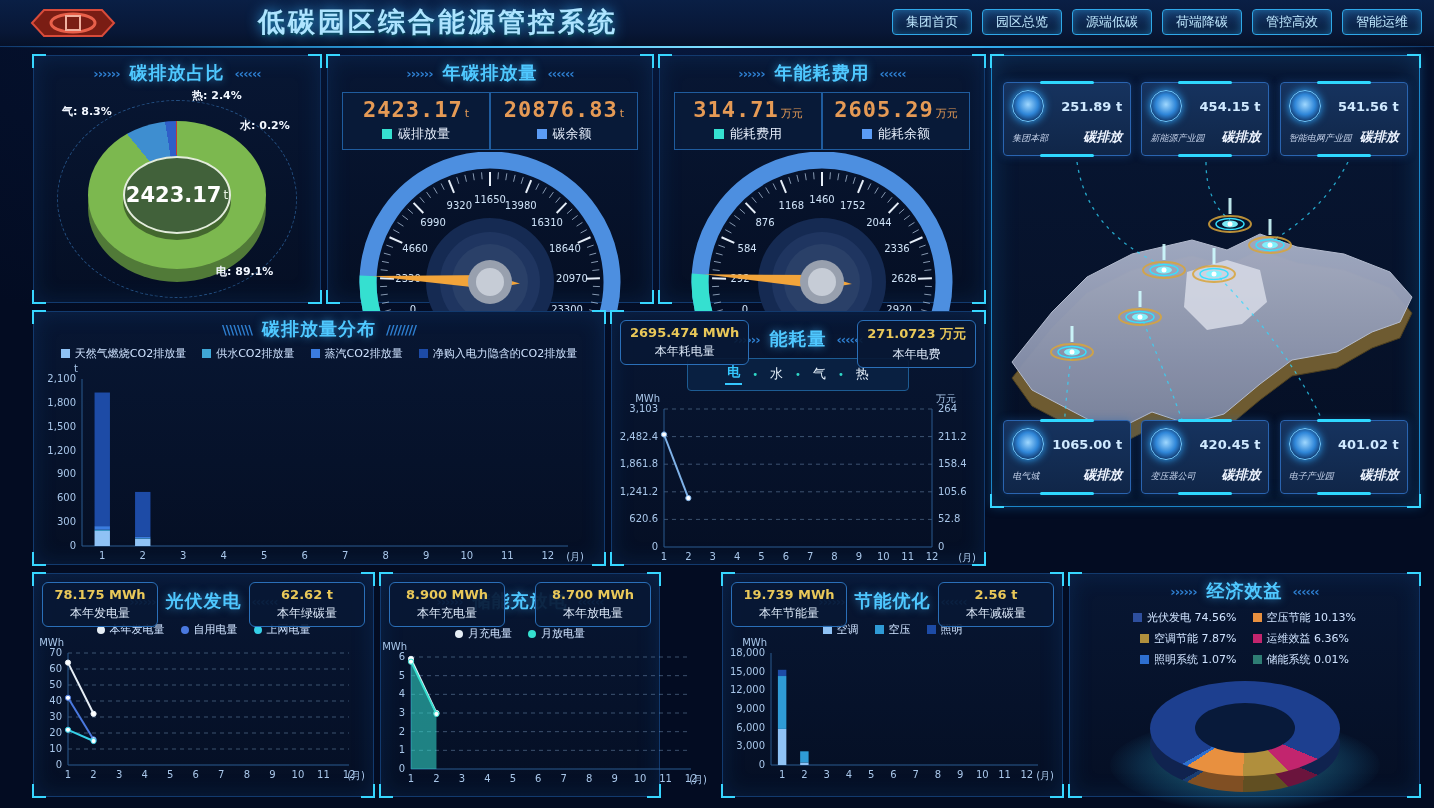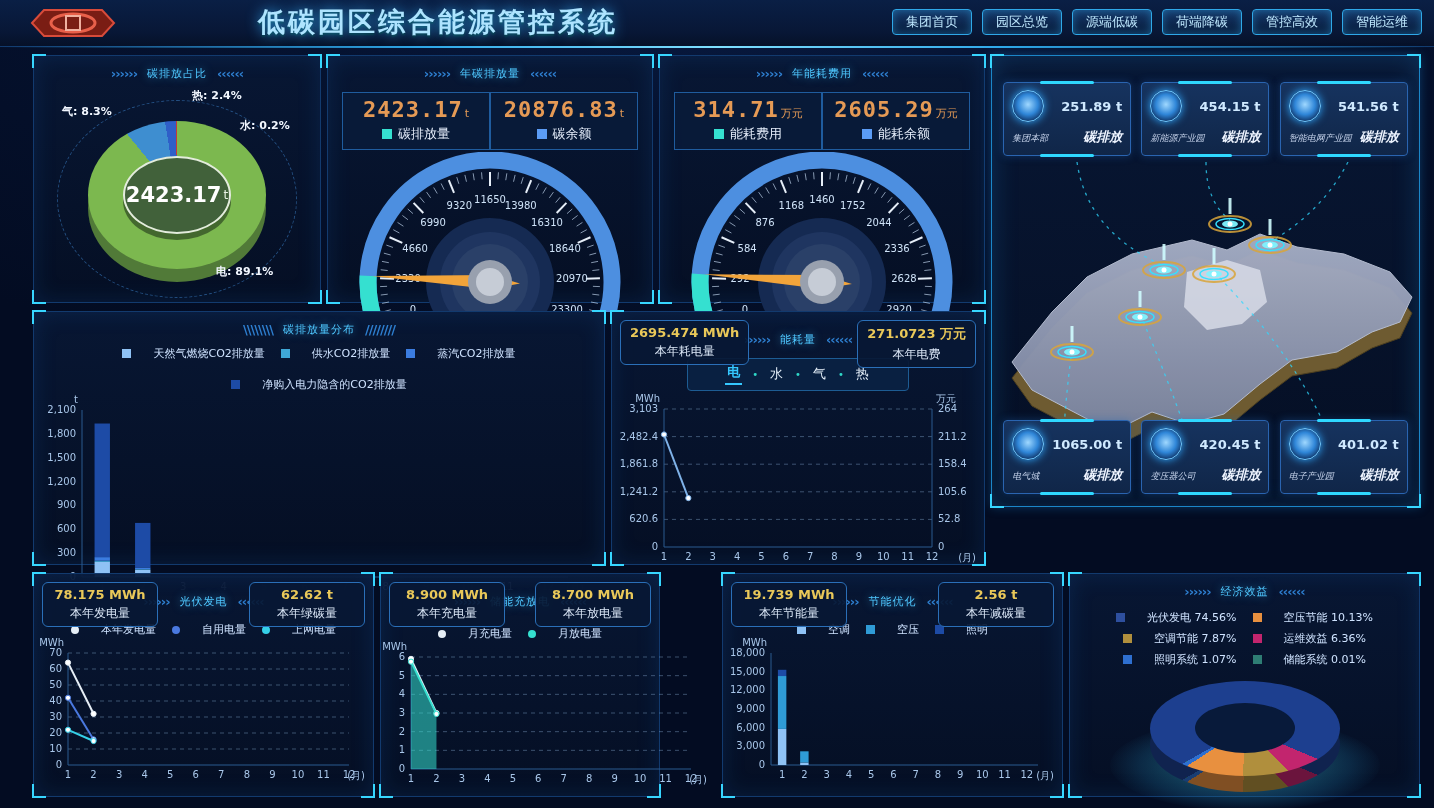--- a/index.html
+++ b/index.html
@@ -21,38 +21,38 @@
   
   .panel{position:absolute;background:linear-gradient(180deg,rgba(8,23,52,.95),rgba(5,15,36,.95));
     border:1px solid #123a6e;box-shadow:inset 0 0 22px rgba(25,90,170,.22);box-sizing:border-box;}
   .panel-map{border:1px solid #1b86c8;box-shadow:inset 0 0 26px rgba(30,140,220,.25),0 0 10px rgba(30,140,220,.35);}
   .cor{position:absolute;width:12px;height:12px;border:2px solid #37d6ff;pointer-events:none;}
   .cor.tl{top:-2px;left:-2px;border-right:none;border-bottom:none;}
   .cor.tr{top:-2px;right:-2px;border-left:none;border-bottom:none;}
   .cor.bl{bottom:-2px;left:-2px;border-right:none;border-top:none;}
   .cor.br{bottom:-2px;right:-2px;border-left:none;border-top:none;}
   .ptitle{display:flex;align-items:center;justify-content:center;gap:10px;height:26px;margin-top:4px;}
-  .ptitle .txt{font-size:11px;font-weight:normal;color:#4fc8ff;letter-spacing:1px;text-shadow:0 0 8px rgba(60,180,255,.6);}
+  .ptitle .txt{font-size:18px;font-weight:bold;color:#4fc8ff;letter-spacing:1px;text-shadow:0 0 8px rgba(60,180,255,.6);}
   .deco{font-size:13px;font-weight:bold;color:#2e7fd0;letter-spacing:-1px;}
   
   .badge{position:absolute;top:8px;border:1px solid #2a6fb8;border-radius:6px;background:rgba(8,24,52,.92);
     padding:4px 9px;text-align:center;min-width:96px;}
   .badge .v{display:block;color:#e9c859;font-weight:bold;font-size:13px;}
   .badge .l{display:block;color:#dce8f8;font-size:12px;margin-top:3px;}
   .badge.left{left:8px;} .badge.right{right:8px;}
   
   .gstats{display:flex;justify-content:space-between;padding:6px 14px 0 14px;}
   .gstat{width:46%;border:1px solid #1f5c9e;background:rgba(9,27,58,.9);padding:4px 6px 6px 6px;text-align:center;}
   .gstat .num{font-family:"DejaVu Sans Mono","Liberation Mono",monospace;font-size:22px;font-weight:bold;color:#e59a55;letter-spacing:1px;}
   .gstat .unit{font-size:11px;color:#e59a55;margin-left:2px;}
   .gstat .lab{margin-top:3px;font-size:13px;color:#e6eefb;display:flex;align-items:center;justify-content:center;gap:6px;}
   .sq{display:inline-block;width:10px;height:10px;}
   
   .legend{display:flex;justify-content:center;align-items:center;gap:16px;font-size:11px;color:#cfe3ff;flex-wrap:wrap;}
-  .legend .item{display:flex;align-items:center;gap:22px;}
+  .legend .item{display:flex;align-items:center;gap:5px;}
   .legend .mark{display:inline-block;}
   .legend .mark.square{width:9px;height:9px;}
   .legend .mark.dot{width:8px;height:8px;border-radius:50%;}
   
   .tabs{display:flex;align-items:center;justify-content:center;gap:10px;margin:6px auto 0 auto;width:220px;
     border:1px solid #1d5c93;border-radius:4px;background:rgba(10,35,70,.8);padding:4px 0 5px 0;font-size:13px;}
   .tab{color:#e8f2fc;cursor:pointer;padding:0 2px;}
   .tab.active{color:#35c8ff;border-bottom:2px solid #35c8ff;padding-bottom:2px;font-weight:bold;}
   .tabdot{color:#2fd8c8;font-size:10px;}
   

